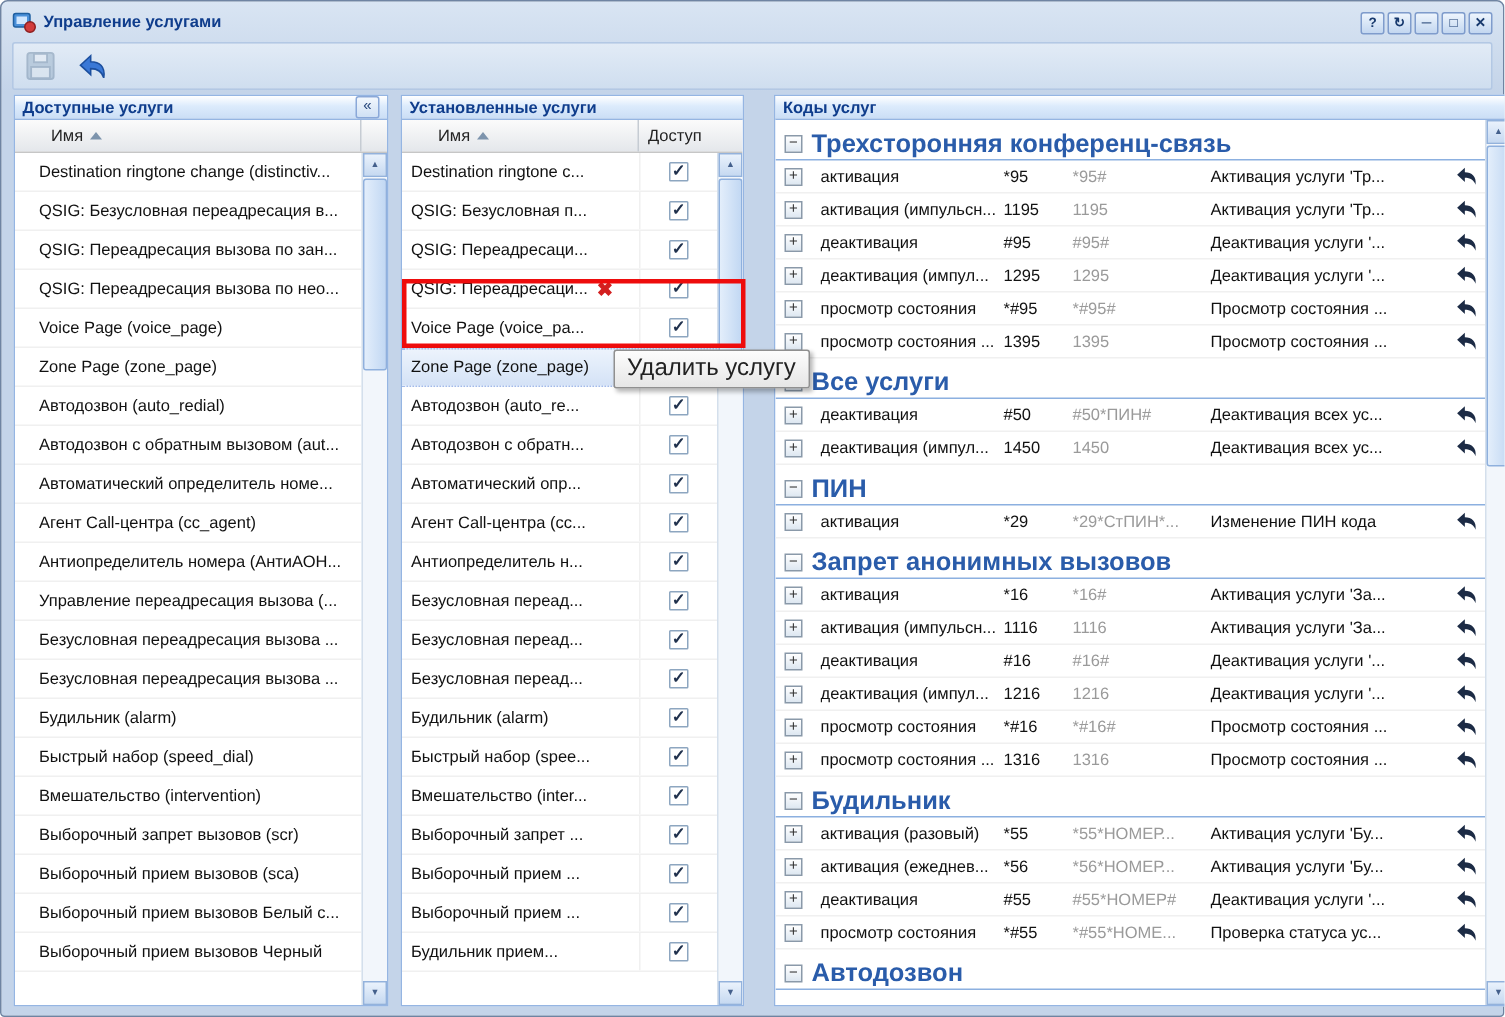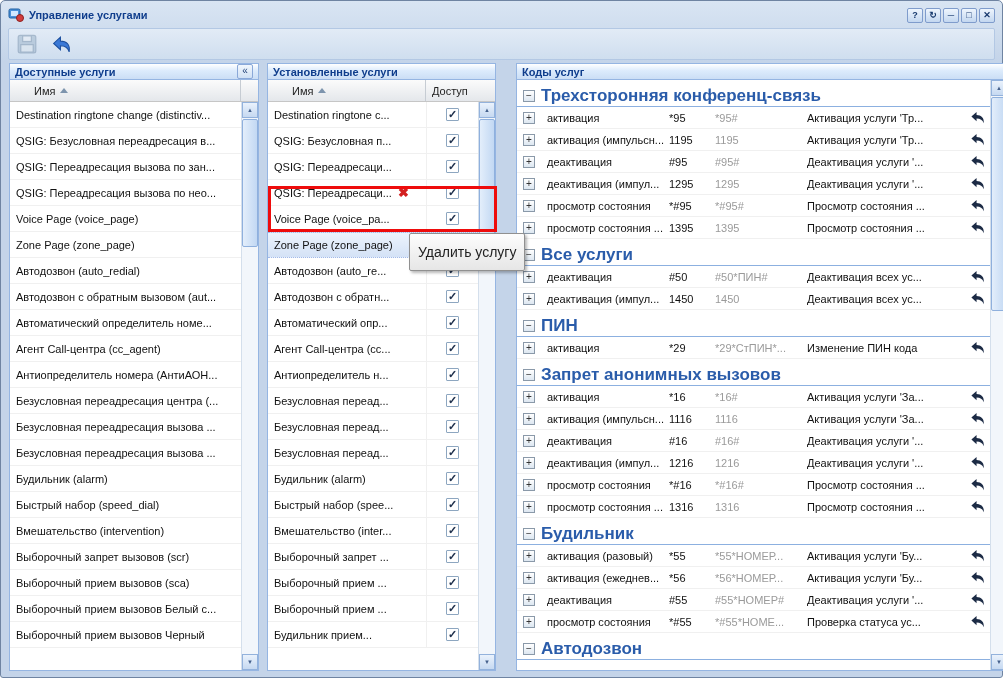--- a/index.html
+++ b/index.html
@@ -75,21 +75,21 @@
   }
   .col-name { flex: 1; padding-left: 6px; display: flex; align-items: center; gap: 5px; overflow: hidden; margin-left: 18px; }
   .sort-arrow { width: 0; height: 0; border-left: 4px solid transparent; border-right: 4px solid transparent; border-bottom: 5px solid #7d94ad; }
   .col-sep { width: 1px; align-self: stretch; background: #c6ccd3; }
   .col-access { width: 52px; padding-left: 6px; }
   .col-spacer { width: 17px; align-self: stretch; }
   
   .rows { position: absolute; top: 22px; left: 0; right: 17px; bottom: 0; overflow: hidden; }
   .row {
     height: 26px; display: flex; align-items: center;
-    border-bottom: 1px solid #f0f0f0; padding-left: 6px;
+    border-bottom: 1px solid #f0f0f0; padding-left: 16px;
     white-space: nowrap; overflow: hidden; cursor: default;
   }
   .row.mid { padding-left: 0; }
   .mid .name-cell { flex: 1; padding-left: 6px; display: flex; align-items: center; gap: 6px; overflow: hidden; }
   .mid .access-cell { width: 52px; align-self: stretch; display: flex; align-items: center; justify-content: center; border-left: 1px solid #f0f0f0; }
   .row.selected {
     background: linear-gradient(#ecf3fc, #d4e2f6);
     border-top: 1px dotted #a3bae9; border-bottom: 1px dotted #a3bae9;
   }
   .del-x { color: #d31f1f; font-size: 13px; font-weight: bold; line-height: 1; flex: none; }
@@ -147,21 +147,21 @@
   
   .red-box {
     position: absolute; left: 267px; top: 185px; width: 229px; height: 46px;
     border: 3px solid #ee0c0c; z-index: 10; pointer-events: none;
   }
   .tooltip {
     position: absolute; left: 408px; top: 232px; z-index: 11;
     background: linear-gradient(#fdfdfd, #e6e6e6);
     border: 1px solid #909090; border-radius: 2px;
     box-shadow: 2px 2px 3px rgba(0,0,0,.28);
-    padding: 10px 8px; font-size: 14px; color: #222; white-space: nowrap;
+    padding: 3px 8px; font-size: 16px; color: #222; white-space: nowrap;
   }
 </style>
 </head>
 <body>
 
 <div class="window">
 
   <div class="titlebar">
     <span style="display:inline-flex;">
       <svg width="16" height="16" viewBox="0 0 16 16">
@@ -253,21 +253,21 @@
 
           <div class="row">
             <span>Агент Call-центра (cc_agent)</span>
           </div>
 
           <div class="row">
             <span>Антиопределитель номера (АнтиАОН...</span>
           </div>
 
           <div class="row">
-            <span>Безусловная переадресация центра (...</span>
+            <span>Управление переадресация вызова (...</span>
           </div>
 
           <div class="row">
             <span>Безусловная переадресация вызова ...</span>
           </div>
 
           <div class="row">
             <span>Безусловная переадресация вызова ...</span>
           </div>
 

